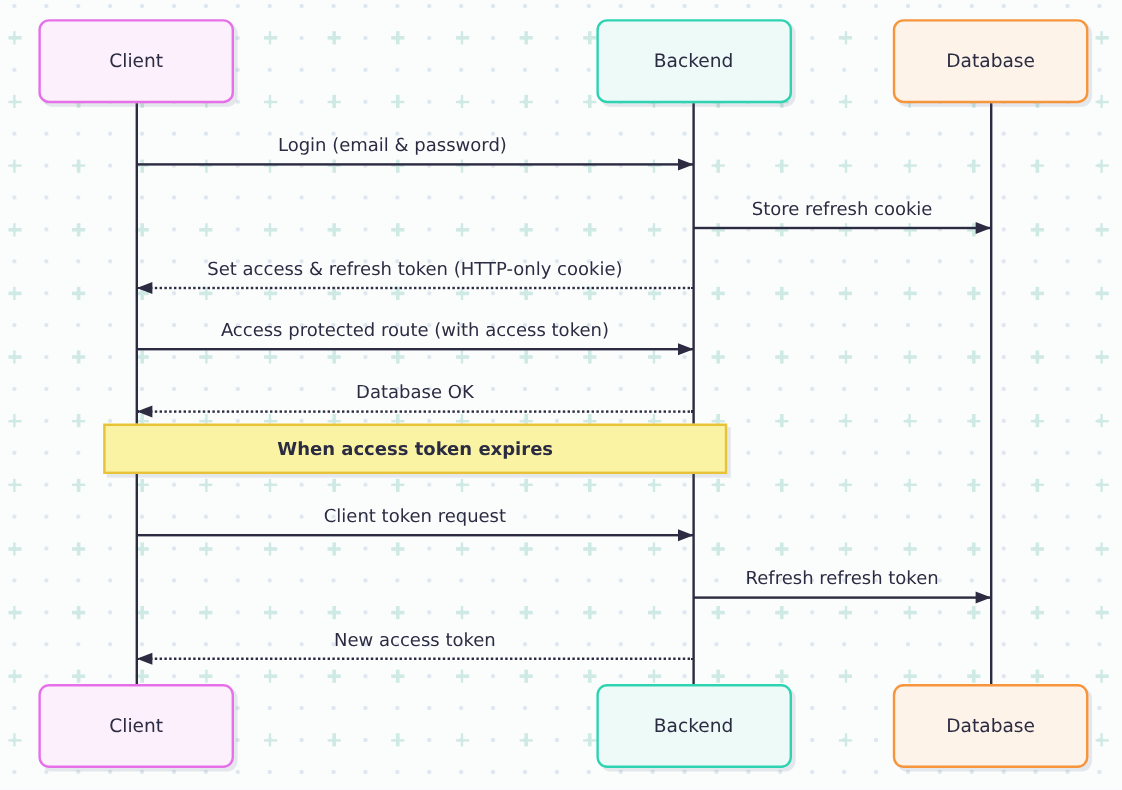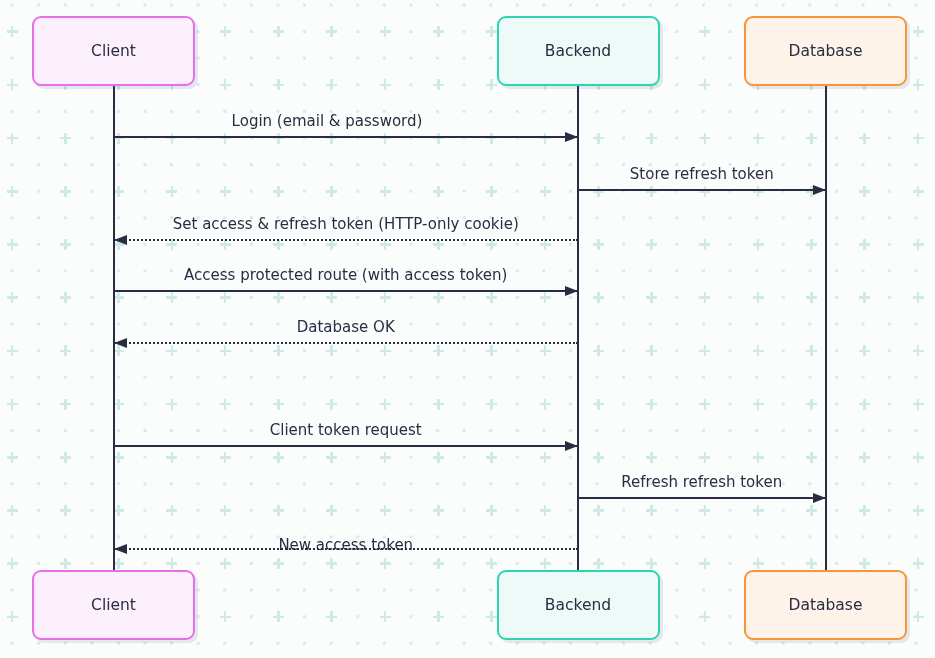--- a/index.html
+++ b/index.html
@@ -299,39 +299,39 @@
       <div class="plus" style="left: 912.6px; top: 611.4px;"></div>
     </div>
 
   <div id="layer">
       <div class="lifeline" style="left: 112.5px; top: 86px; height: 484px; background: rgb(43, 43, 66);"></div>
       <div class="lifeline" style="left: 577px; top: 86px; height: 484px; background: rgb(43, 43, 66);"></div>
       <div class="lifeline" style="left: 824.5px; top: 86px; height: 484px; background: rgb(43, 43, 66);"></div>
       <div class="msg-label" style="left: 113.5px; width: 427px; top: 110px; color: rgb(43, 43, 66);">Login (email &amp; password)</div>
       <div class="msg-line solid" style="left: 113.5px; width: 464.5px; top: 136px; border-top-color: rgb(43, 43, 66);"></div>
       <div class="arrowhead right" style="top: 131.5px; left: 565px; border-left-color: rgb(43, 43, 66);"></div>
-      <div class="msg-label" style="left: 578px; width: 247.5px; top: 163px; color: rgb(43, 43, 66);">Store refresh token</div>
+      <div class="msg-label" style="left: 578px; width: 247.5px; top: 163px; color: rgb(43, 43, 66);">Store refresh cookie</div>
       <div class="msg-line solid" style="left: 578px; width: 247.5px; top: 189px; border-top-color: rgb(43, 43, 66);"></div>
       <div class="arrowhead right" style="top: 184.5px; left: 812.5px; border-left-color: rgb(43, 43, 66);"></div>
       <div class="msg-label" style="left: 113.5px; width: 464.5px; top: 213px; color: rgb(43, 43, 66);">Set access &amp; refresh token (HTTP-only cookie)</div>
       <div class="msg-line dotted" style="left: 113.5px; width: 464.5px; top: 239px; border-top-color: rgb(43, 43, 66);"></div>
       <div class="arrowhead left" style="top: 234.5px; left: 113.5px; border-right-color: rgb(43, 43, 66);"></div>
       <div class="msg-label" style="left: 113.5px; width: 464.5px; top: 264px; color: rgb(43, 43, 66);">Access protected route (with access token)</div>
       <div class="msg-line solid" style="left: 113.5px; width: 464.5px; top: 290px; border-top-color: rgb(43, 43, 66);"></div>
       <div class="arrowhead right" style="top: 285.5px; left: 565px; border-left-color: rgb(43, 43, 66);"></div>
       <div class="msg-label" style="left: 113.5px; width: 464.5px; top: 316px; color: rgb(43, 43, 66);">Database OK</div>
       <div class="msg-line dotted" style="left: 113.5px; width: 464.5px; top: 342px; border-top-color: rgb(43, 43, 66);"></div>
       <div class="arrowhead left" style="top: 337.5px; left: 113.5px; border-right-color: rgb(43, 43, 66);"></div>
       <div class="msg-label" style="left: 113.5px; width: 464.5px; top: 419px; color: rgb(43, 43, 66);">Client token request</div>
       <div class="msg-line solid" style="left: 113.5px; width: 464.5px; top: 445px; border-top-color: rgb(43, 43, 66);"></div>
       <div class="arrowhead right" style="top: 440.5px; left: 565px; border-left-color: rgb(43, 43, 66);"></div>
       <div class="msg-label" style="left: 578px; width: 247.5px; top: 471px; color: rgb(43, 43, 66);">Refresh refresh token</div>
       <div class="msg-line solid" style="left: 578px; width: 247.5px; top: 497px; border-top-color: rgb(43, 43, 66);"></div>
       <div class="arrowhead right" style="top: 492.5px; left: 812.5px; border-left-color: rgb(43, 43, 66);"></div>
-      <div class="msg-label" style="left: 113.5px; width: 464.5px; top: 522px; color: rgb(43, 43, 66); margin-top: 12px;">New access token</div>
+      <div class="msg-label" style="left: 113.5px; width: 464.5px; top: 522px; color: rgb(43, 43, 66);">New access token</div>
       <div class="msg-line dotted" style="left: 113.5px; width: 464.5px; top: 548px; border-top-color: rgb(43, 43, 66);"></div>
       <div class="arrowhead left" style="top: 543.5px; left: 113.5px; border-right-color: rgb(43, 43, 66);"></div>
     </div>
 
   <div class="actor" id="actor-top-0" style="left: 32px; top: 16px; border-color: rgb(229, 112, 232); background: rgb(253, 240, 253);">
     <span>Client</span>
   </div>
   <div class="actor" id="actor-top-1" style="left: 496.5px; top: 16px; border-color: rgb(46, 211, 178); background: rgb(238, 250, 247);">
     <span>Backend</span>
   </div>
@@ -342,13 +342,16 @@
   <div class="actor" id="actor-bot-0" style="left: 32px; top: 570px; border-color: rgb(229, 112, 232); background: rgb(253, 240, 253);">
     <span>Client</span>
   </div>
   <div class="actor" id="actor-bot-1" style="left: 496.5px; top: 570px; border-color: rgb(46, 211, 178); background: rgb(238, 250, 247);">
     <span>Backend</span>
   </div>
   <div class="actor" id="actor-bot-2" style="left: 744px; top: 570px; border-color: rgb(246, 149, 60); background: rgb(253, 243, 233);">
     <span>Database</span>
   </div>
 
+  <div class="note" style="background: rgb(250, 243, 164); border-color: rgb(232, 195, 55);">
+    <span>When access token expires</span>
+  </div>
 </div>
 
 </body></html>

